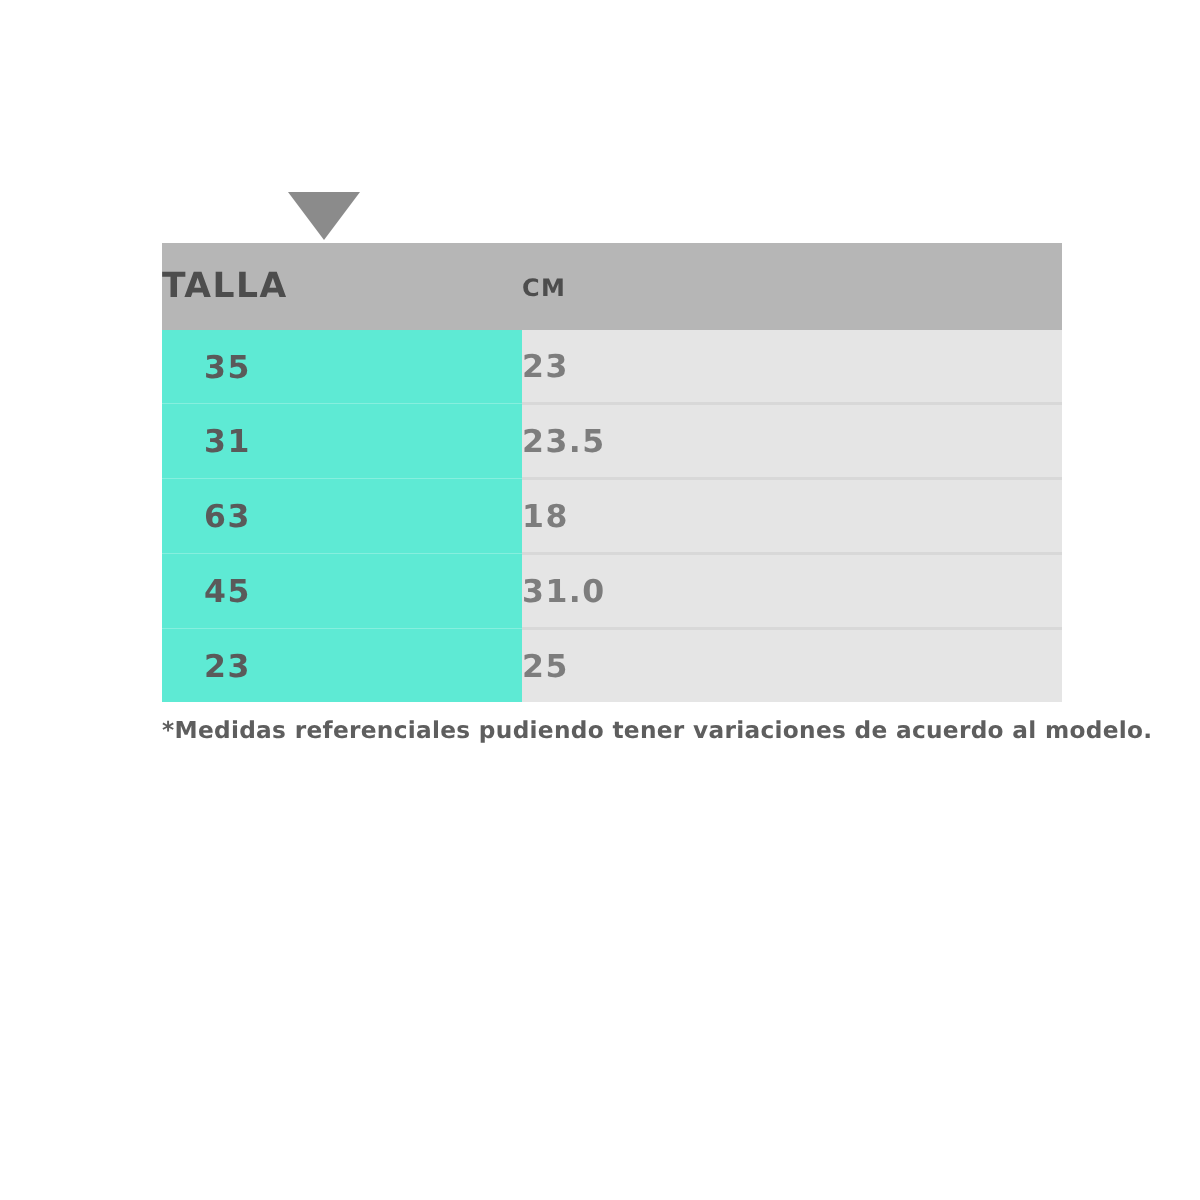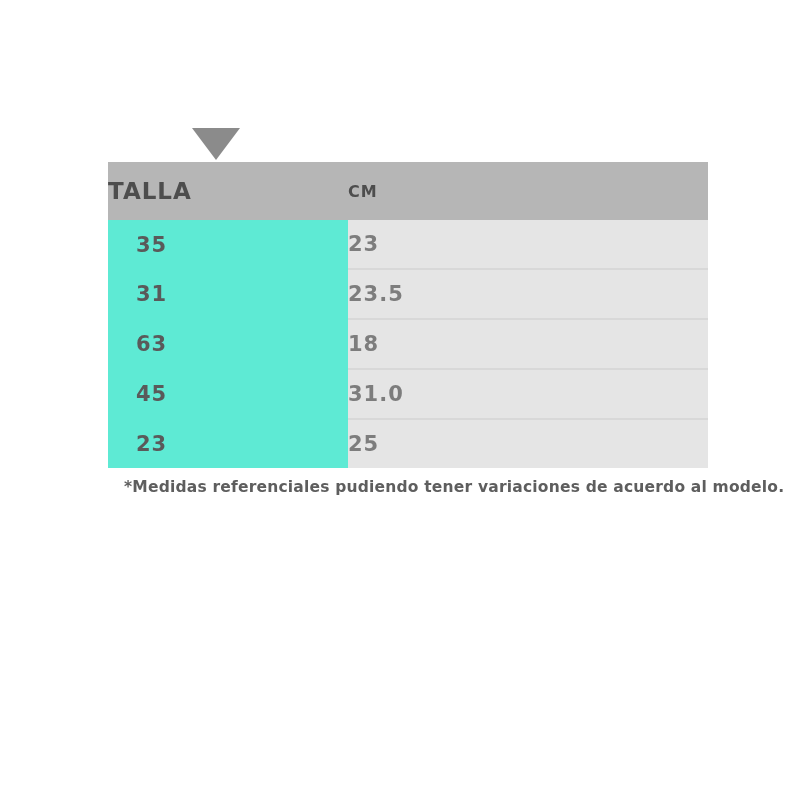--- a/index.html
+++ b/index.html
@@ -77,21 +77,21 @@
     background: #e5e5e5;
     border-bottom: 2px solid #d8d8d8;
   }
   .size-table tbody tr:last-child td.cell-cm {
     border-bottom: none;
     margin-top: 48px;
   }
 
   .note {
     position: absolute;
-    left: 124px;
+    left: 108px;
     top: 478px;
     width: 620px;
     font-size: 15.5px;
     font-weight: bold;
     color: #5e5e5e;
     letter-spacing: 0.2px;
     white-space: nowrap;
   }
 </style>
 </head>

